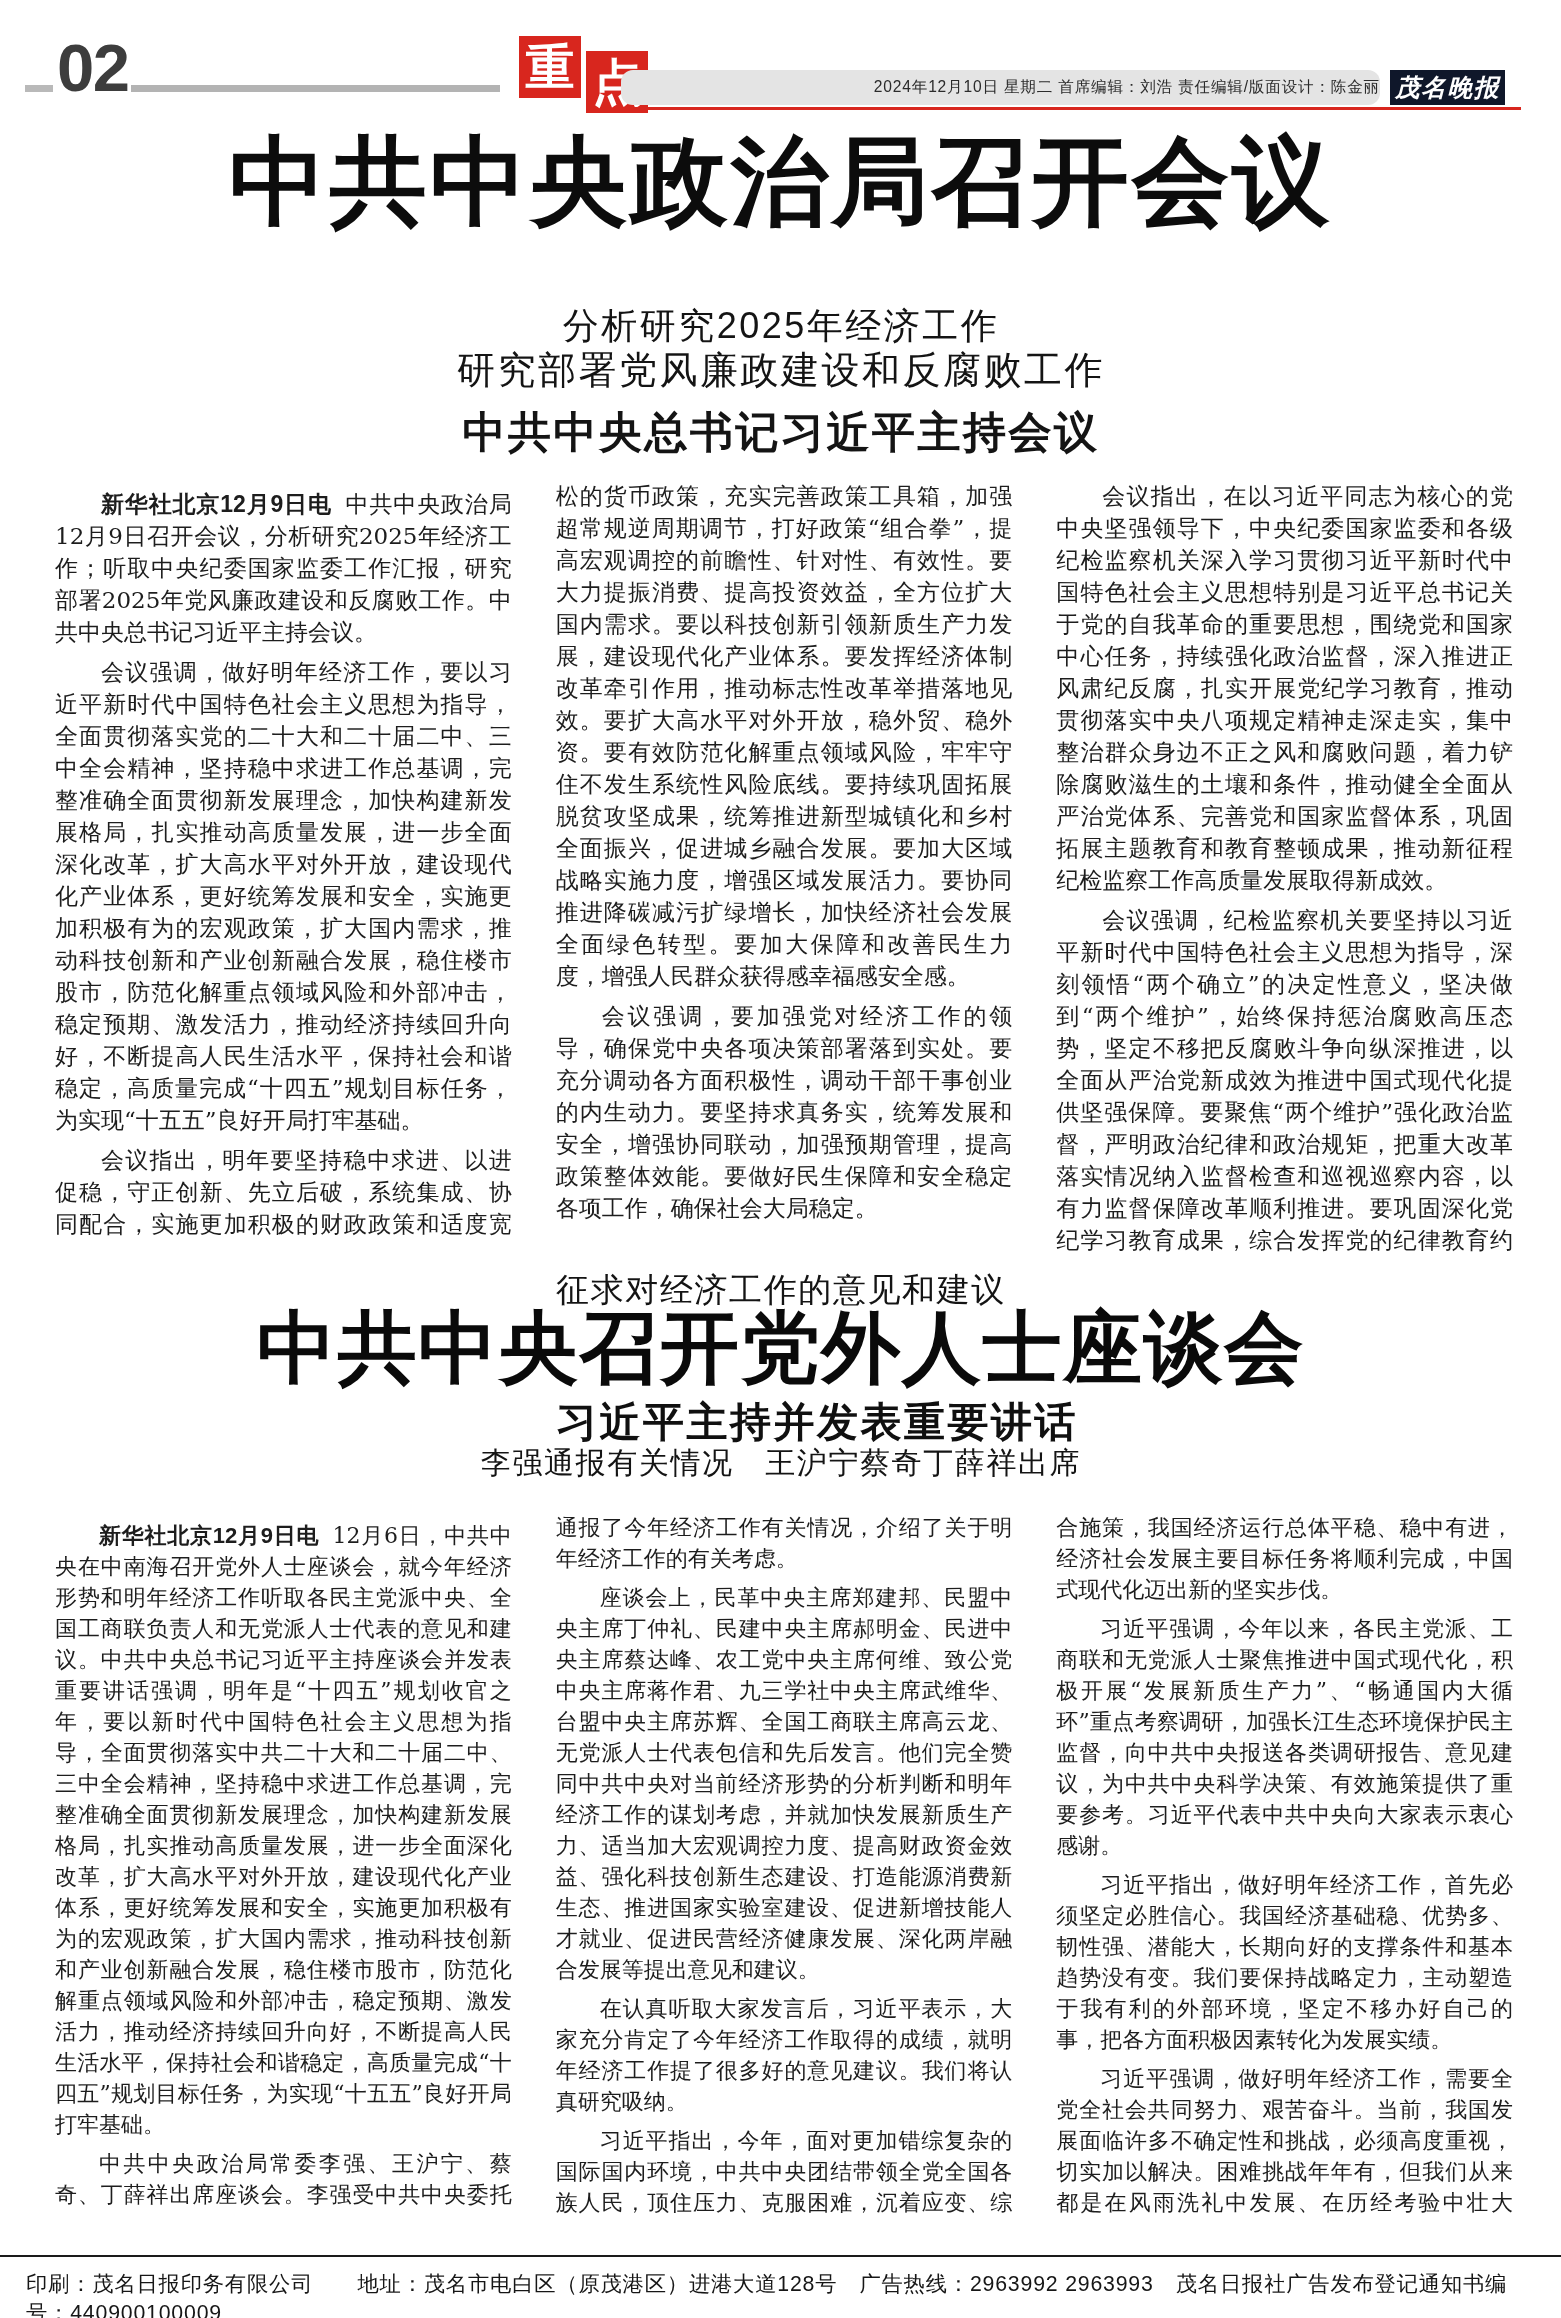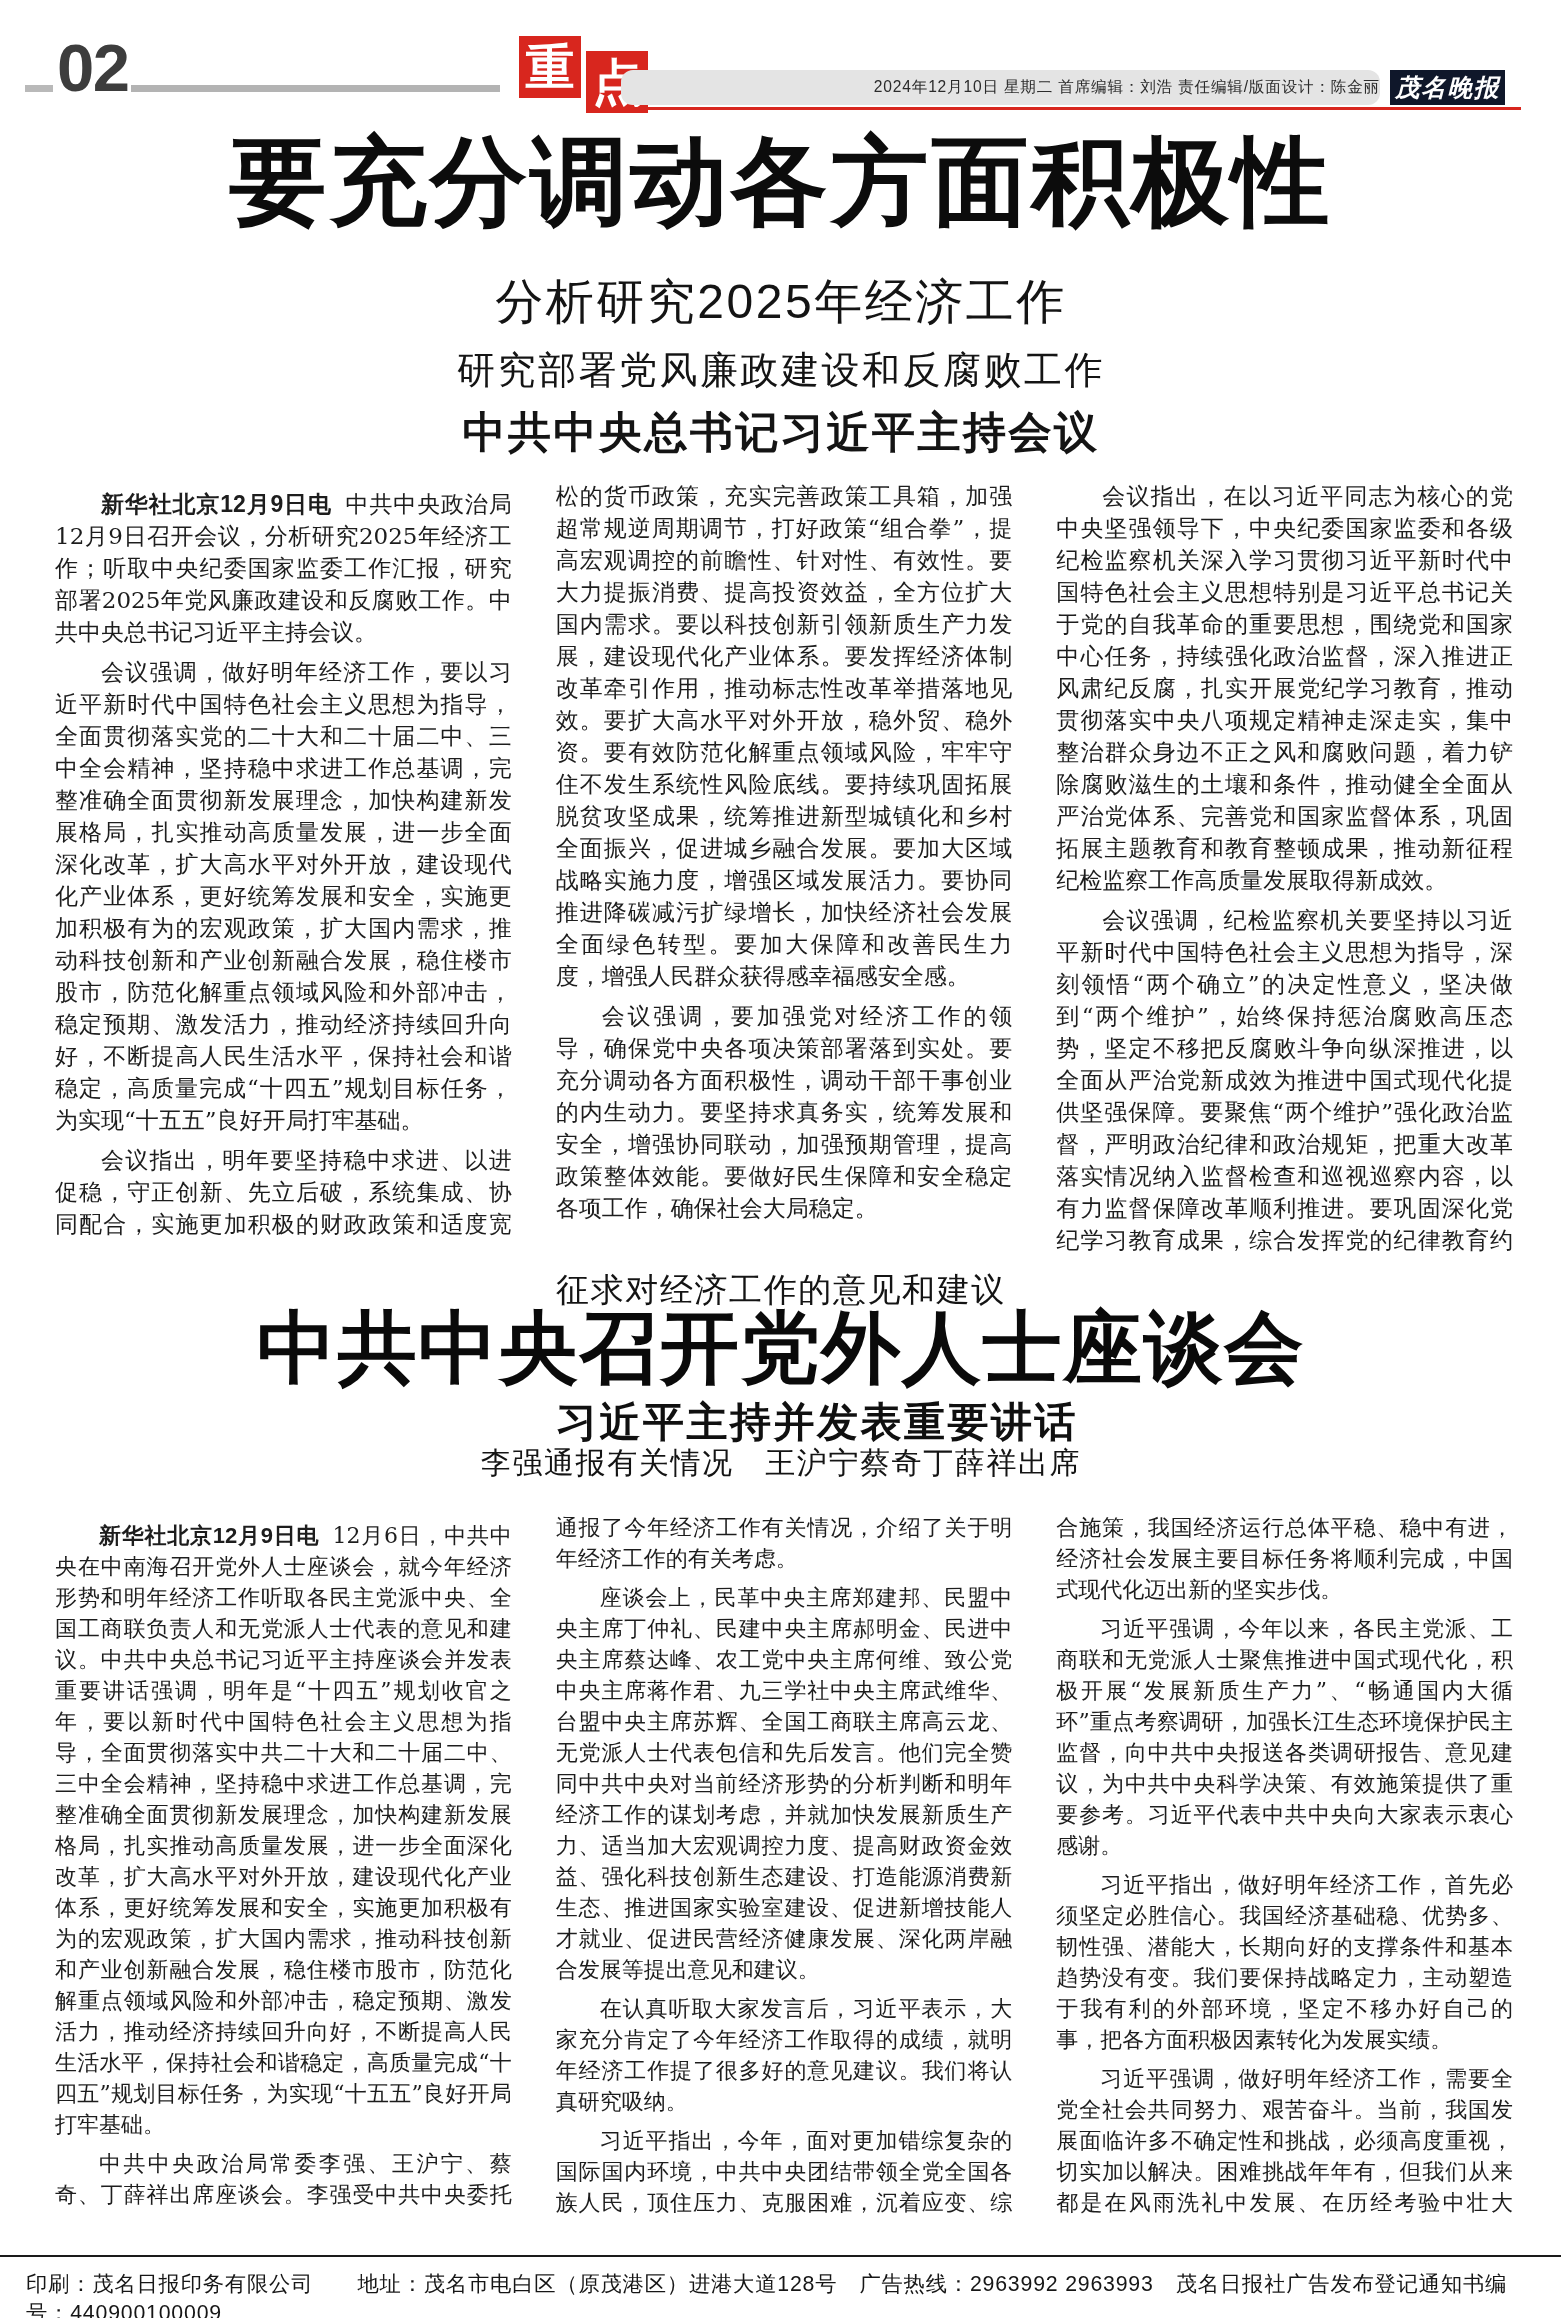--- a/index.html
+++ b/index.html
@@ -35,21 +35,21 @@
   }
   .red-rule{position:absolute;left:621px;top:107px;width:900px;height:3.3px;background:#d8261e;}
   
   .a1-headline{
     position:absolute;left:0;top:121px;width:1562px;text-align:center;
     font-size:97px;font-weight:900;color:#0c0c0c;letter-spacing:3.3px;line-height:1.25;
     font-family:"DejaVu Serif","Liberation Serif",serif;
   }
   .a1-sub{position:absolute;left:0;width:1562px;text-align:center;color:#141414;
     font-family:"Liberation Sans","DejaVu Sans",sans-serif;letter-spacing:2.5px;}
-  .a1-sub.s1{top:270px;font-size:48px;font-weight:400;}
+  .a1-sub.s1{top:302px;font-size:36px;font-weight:400;}
   .a1-sub.s2{top:345px;font-size:38px;font-weight:400;}
   .a1-sub.s3{top:404px;font-size:43px;font-weight:700;}
   
   .body-cols{
     position:absolute;left:47px;width:1474px;column-gap:28px;column-count:3;
     text-align:justify;overflow:hidden;color:#1d1d1d;
   }
   .body-cols p{margin:8px;text-indent:2em;}
   .cols-a1{top:480px;height:778px;font-size:23px;line-height:32px;}
   .cols-a2{top:1512px;height:707px;font-size:22px;line-height:31px;}
@@ -86,21 +86,21 @@
     <span>点</span>
   </div>
 <div class="date-bar">
     <span>2024年12月10日 星期二  首席编辑：刘浩  责任编辑/版面设计：陈金丽</span>
   </div>
 <div class="masthead">
     <span>茂名晚报</span>
   </div>
 <div class="red-rule"></div>
 
-<div class="a1-headline">要充分调动各方面积极性</div>
+<div class="a1-headline">中共中央政治局召开会议</div>
 <div class="a1-sub s1">分析研究2025年经济工作</div>
 <div class="a1-sub s2">研究部署党风廉政建设和反腐败工作</div>
 <div class="a1-sub s3">中共中央总书记习近平主持会议</div>
 
 <div class="body-cols cols-a1">
   <p><b class="dateline">新华社北京12月9日电</b><span>中共中央政治局12月9日召开会议，分析研究2025年经济工作；听取中央纪委国家监委工作汇报，研究部署2025年党风廉政建设和反腐败工作。中共中央总书记习近平主持会议。</span></p>
   <p>会议强调，做好明年经济工作，要以习近平新时代中国特色社会主义思想为指导，全面贯彻落实党的二十大和二十届二中、三中全会精神，坚持稳中求进工作总基调，完整准确全面贯彻新发展理念，加快构建新发展格局，扎实推动高质量发展，进一步全面深化改革，扩大高水平对外开放，建设现代化产业体系，更好统筹发展和安全，实施更加积极有为的宏观政策，扩大国内需求，推动科技创新和产业创新融合发展，稳住楼市股市，防范化解重点领域风险和外部冲击，稳定预期、激发活力，推动经济持续回升向好，不断提高人民生活水平，保持社会和谐稳定，高质量完成“十四五”规划目标任务，为实现“十五五”良好开局打牢基础。</p>
   <p>会议指出，明年要坚持稳中求进、以进促稳，守正创新、先立后破，系统集成、协同配合，实施更加积极的财政政策和适度宽松的货币政策，充实完善政策工具箱，加强超常规逆周期调节，打好政策“组合拳”，提高宏观调控的前瞻性、针对性、有效性。要大力提振消费、提高投资效益，全方位扩大国内需求。要以科技创新引领新质生产力发展，建设现代化产业体系。要发挥经济体制改革牵引作用，推动标志性改革举措落地见效。要扩大高水平对外开放，稳外贸、稳外资。要有效防范化解重点领域风险，牢牢守住不发生系统性风险底线。要持续巩固拓展脱贫攻坚成果，统筹推进新型城镇化和乡村全面振兴，促进城乡融合发展。要加大区域战略实施力度，增强区域发展活力。要协同推进降碳减污扩绿增长，加快经济社会发展全面绿色转型。要加大保障和改善民生力度，增强人民群众获得感幸福感安全感。</p>
   <p>会议强调，要加强党对经济工作的领导，确保党中央各项决策部署落到实处。要充分调动各方面积极性，调动干部干事创业的内生动力。要坚持求真务实，统筹发展和安全，增强协同联动，加强预期管理，提高政策整体效能。要做好民生保障和安全稳定各项工作，确保社会大局稳定。</p>
   <p>会议指出，在以习近平同志为核心的党中央坚强领导下，中央纪委国家监委和各级纪检监察机关深入学习贯彻习近平新时代中国特色社会主义思想特别是习近平总书记关于党的自我革命的重要思想，围绕党和国家中心任务，持续强化政治监督，深入推进正风肃纪反腐，扎实开展党纪学习教育，推动贯彻落实中央八项规定精神走深走实，集中整治群众身边不正之风和腐败问题，着力铲除腐败滋生的土壤和条件，推动健全全面从严治党体系、完善党和国家监督体系，巩固拓展主题教育和教育整顿成果，推动新征程纪检监察工作高质量发展取得新成效。</p>

